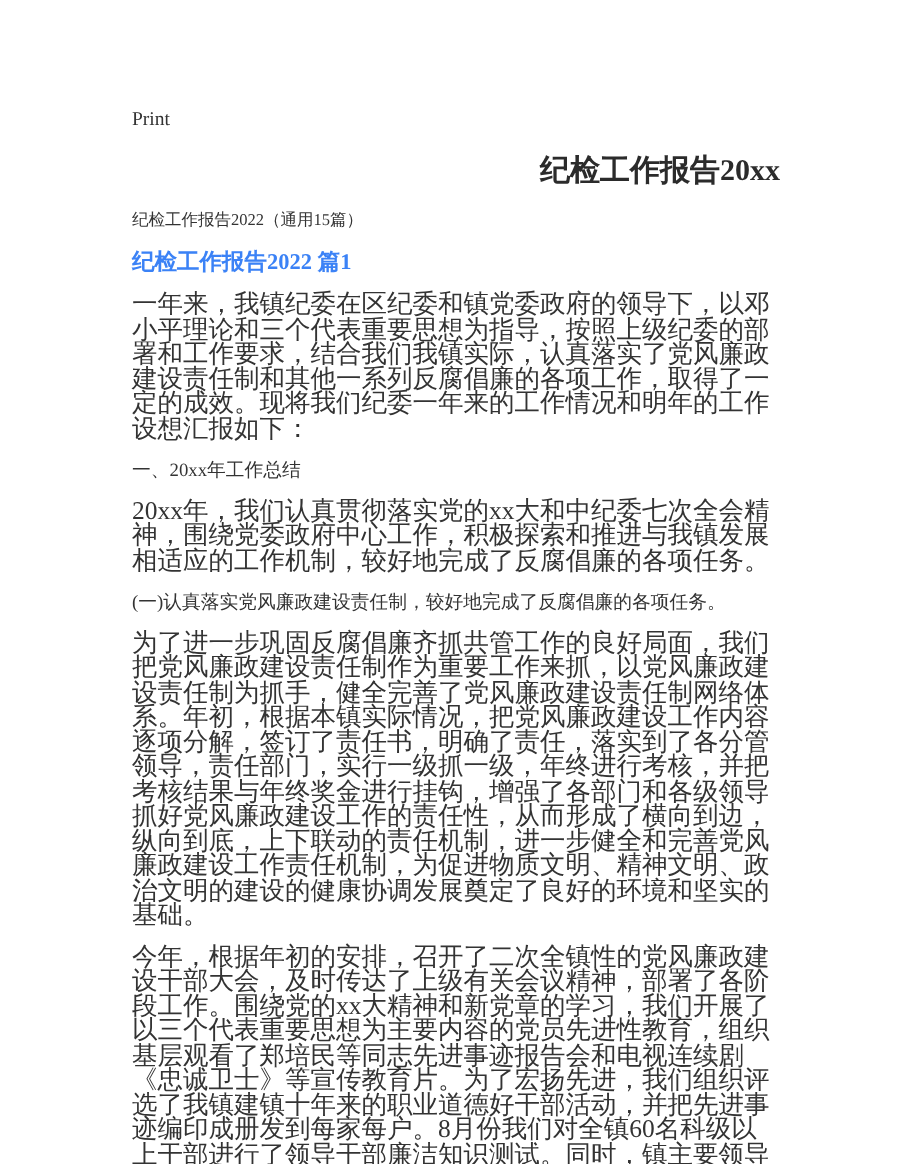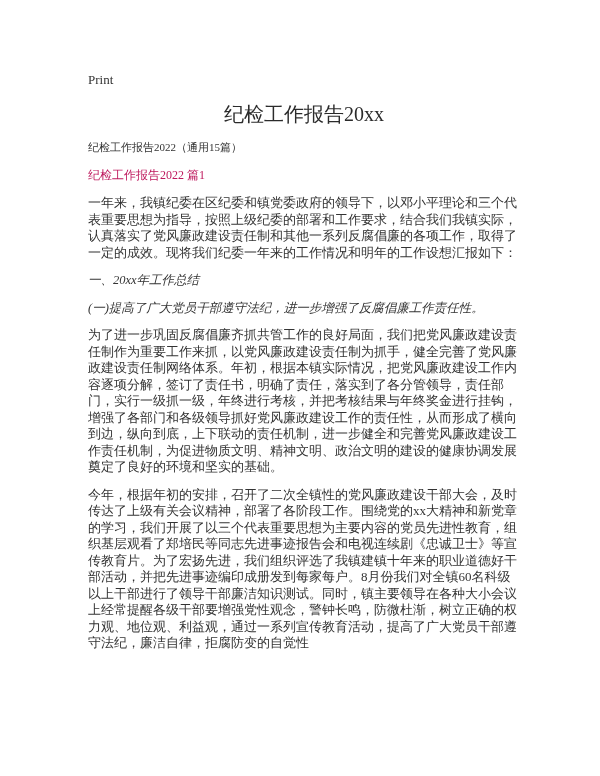--- a/index.html
+++ b/index.html
@@ -25,64 +25,64 @@
   }
   .print-link {
     font-size: 13px;
     line-height: 14px;
     color: #333333;
     cursor: pointer;
     display: inline-block;
   }
   .doc-title {
     font-size: 20px;
-    font-weight: normal;
-    text-align: center;
+    font-weight: bold;
+    text-align: right;
     line-height: 26px;
     margin: 13px 0 0 0;
     color: #2b2b2b;
   }
   .doc-subtitle {
     font-size: 11px;
     line-height: 17px;
     margin: 12px 0 0 0;
   }
   .sec-heading {
-    font-size: 12px;
-    font-weight: normal;
+    font-size: 15px;
+    font-weight: bold;
     line-height: 17px;
     margin: 11px 0 0 0;
-    color: #be185d;
+    color: #3b82f6;
   }
   .sec-subheading {
     font-size: 12.5px;
     font-weight: normal;
     line-height: 16.5px;
     margin: 11px 0 0 0;
-    font-style: italic;
   }
   .sec-paragraph {
-    font-size: 13px;
+    font-size: 17px;
     line-height: 16.5px;
     margin: 11px 0 0 0;
     text-align: left;
   }
 </style>
 </head>
 <body>
 
 <div class="page">
   <div>
     <span class="print-link">Print</span>
   </div>
   <div class="content-col">
     <h1 class="doc-title">纪检工作报告20xx</h1>
     <div class="doc-subtitle">纪检工作报告2022（通用15篇）</div>
     <div id="sections">
         <h2 class="sec-heading">纪检工作报告2022 篇1</h2>
         <p class="sec-paragraph">一年来，我镇纪委在区纪委和镇党委政府的领导下，以邓小平理论和三个代表重要思想为指导，按照上级纪委的部署和工作要求，结合我们我镇实际，认真落实了党风廉政建设责任制和其他一系列反腐倡廉的各项工作，取得了一定的成效。现将我们纪委一年来的工作情况和明年的工作设想汇报如下：</p>
         <p class="sec-subheading">一、20xx年工作总结</p>
-        <p class="sec-subheading">(一)提高了广大党员干部遵守法纪，进一步增强了反腐倡廉工作责任性。</p>
+        <p class="sec-paragraph">20xx年，我们认真贯彻落实党的xx大和中纪委七次全会精神，围绕党委政府中心工作，积极探索和推进与我镇发展相适应的工作机制，较好地完成了反腐倡廉的各项任务。</p>
+        <p class="sec-subheading">(一)认真落实党风廉政建设责任制，较好地完成了反腐倡廉的各项任务。</p>
         <p class="sec-paragraph">为了进一步巩固反腐倡廉齐抓共管工作的良好局面，我们把党风廉政建设责任制作为重要工作来抓，以党风廉政建设责任制为抓手，健全完善了党风廉政建设责任制网络体系。年初，根据本镇实际情况，把党风廉政建设工作内容逐项分解，签订了责任书，明确了责任，落实到了各分管领导，责任部门，实行一级抓一级，年终进行考核，并把考核结果与年终奖金进行挂钩，增强了各部门和各级领导抓好党风廉政建设工作的责任性，从而形成了横向到边，纵向到底，上下联动的责任机制，进一步健全和完善党风廉政建设工作责任机制，为促进物质文明、精神文明、政治文明的建设的健康协调发展奠定了良好的环境和坚实的基础。</p>
         <p class="sec-paragraph">今年，根据年初的安排，召开了二次全镇性的党风廉政建设干部大会，及时传达了上级有关会议精神，部署了各阶段工作。围绕党的xx大精神和新党章的学习，我们开展了以三个代表重要思想为主要内容的党员先进性教育，组织基层观看了郑培民等同志先进事迹报告会和电视连续剧《忠诚卫士》等宣传教育片。为了宏扬先进，我们组织评选了我镇建镇十年来的职业道德好干部活动，并把先进事迹编印成册发到每家每户。8月份我们对全镇60名科级以上干部进行了领导干部廉洁知识测试。同时，镇主要领导在各种大小会议上经常提醒各级干部要增强党性观念，警钟长鸣，防微杜渐，树立正确的权力观、地位观、利益观，通过一系列宣传教育活动，提高了广大党员干部遵守法纪，廉洁自律，拒腐防变的自觉性</p>
       </div>
   </div>
 </div>
 
 </body></html>

